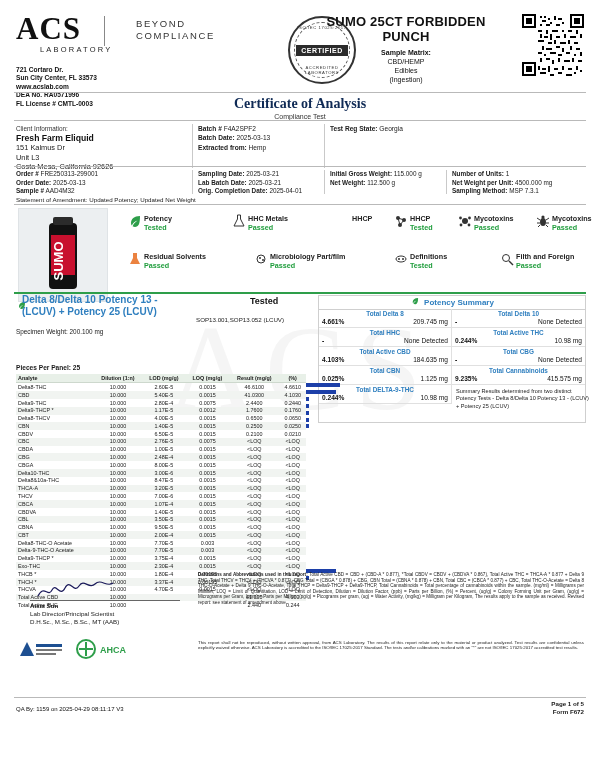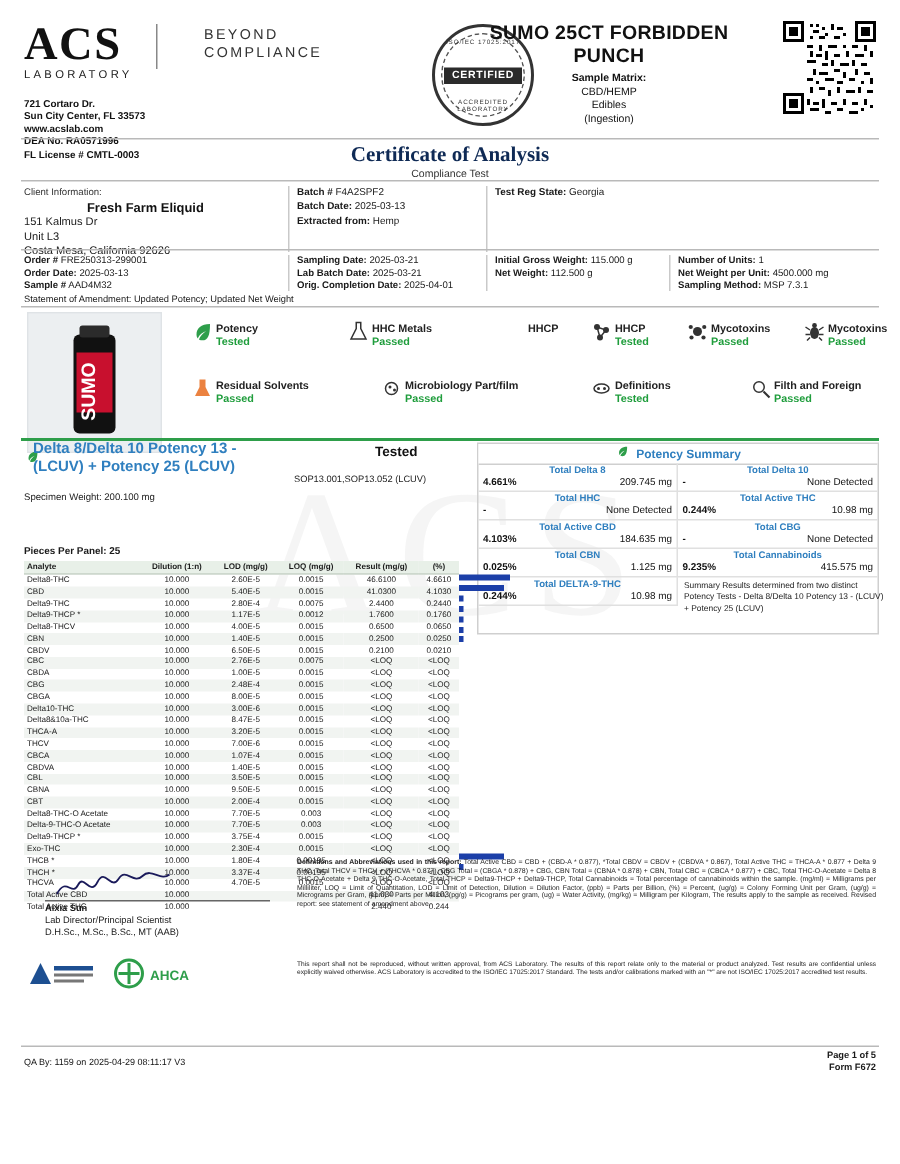--- a/index.html
+++ b/index.html
@@ -3,21 +3,21 @@
 <meta charset="utf-8">
 <style>
   html,body{margin:0;padding:0;}
   body{width:600px;height:776px;background:#ffffff;font-family:"Liberation Sans",sans-serif;color:#1a1a1a;}
   .page{position:relative;width:600px;height:776px;overflow:hidden;}
 
   
   .hdr{position:absolute;left:16px;top:14px;width:568px;height:80px;}
   .logo{position:absolute;left:0;top:0;width:190px;}
   .logo .acs{font-family:"Liberation Serif",serif;font-size:31px;font-weight:bold;letter-spacing:1px;line-height:30px;color:#111;}
-  .logo .lab{font-size:7.5px;letter-spacing:2.2px;color:#222;margin-top:1px;}
+  .logo .lab{font-size:7.5px;letter-spacing:2.2px;color:#222;margin-top:1px;margin-left:24px;}
   .logo-div{position:absolute;left:88px;top:2px;width:1px;height:30px;background:#888;}
   .logo .beyond{position:absolute;left:96px;top:4px;font-size:9.5px;letter-spacing:1.6px;color:#333;line-height:12px;margin-left:24px;}
   .addr{position:absolute;left:0;top:52px;font-size:6.6px;line-height:8.4px;color:#111;}
   .addr b{font-weight:bold;}
 
   .seal{position:absolute;left:272px;top:2px;width:64px;height:64px;border-radius:50%;border:2px solid #333;
         display:flex;align-items:center;justify-content:center;flex-direction:column;}
   .seal .ring{position:absolute;left:4px;top:4px;right:4px;bottom:4px;border-radius:50%;border:1px dashed #555;}
   .seal .txt{font-size:7px;font-weight:bold;letter-spacing:.5px;background:#2b2b2b;color:#fff;padding:2px 5px;z-index:2;}
   .seal .top,.seal .bot{position:absolute;font-size:4.2px;letter-spacing:.6px;color:#333;width:100%;text-align:center;}
@@ -33,21 +33,21 @@
 
   
   .coa-title{position:absolute;left:0;right:0;top:96px;text-align:center;}
   .coa-title .t1{font-size:14px;font-weight:bold;color:#0f2a55;font-family:"Liberation Serif",serif;}
   .coa-title .t2{font-size:7px;color:#333;margin-top:1px;}
 
   
   .rule{position:absolute;height:1px;background:#b9b9b9;left:14px;right:14px;}
   .client{position:absolute;left:16px;top:124px;font-size:7.2px;line-height:9.6px;}
   .client .lab{font-size:6.4px;color:#333;}
-  .client .name{font-weight:bold;font-size:8.6px;color:#111;margin-left:42px;}
+  .client .name{font-weight:bold;font-size:8.6px;color:#111;}
   .client .addr2{font-size:7.4px;}
   .mid1{position:absolute;left:198px;top:124px;font-size:6.6px;line-height:9.4px;}
   .mid1 b{font-weight:bold;}
   .mid2{position:absolute;left:330px;top:124px;font-size:6.6px;line-height:9.4px;}
   .vline{position:absolute;width:1px;background:#c9c9c9;}
 
   .row2{position:absolute;left:16px;top:170px;font-size:6.4px;line-height:8.6px;}
   .row2b{position:absolute;left:198px;top:170px;font-size:6.4px;line-height:8.6px;}
   .row2c{position:absolute;left:330px;top:170px;font-size:6.4px;line-height:8.6px;}
   .row2d{position:absolute;left:452px;top:170px;font-size:6.4px;line-height:8.6px;}

